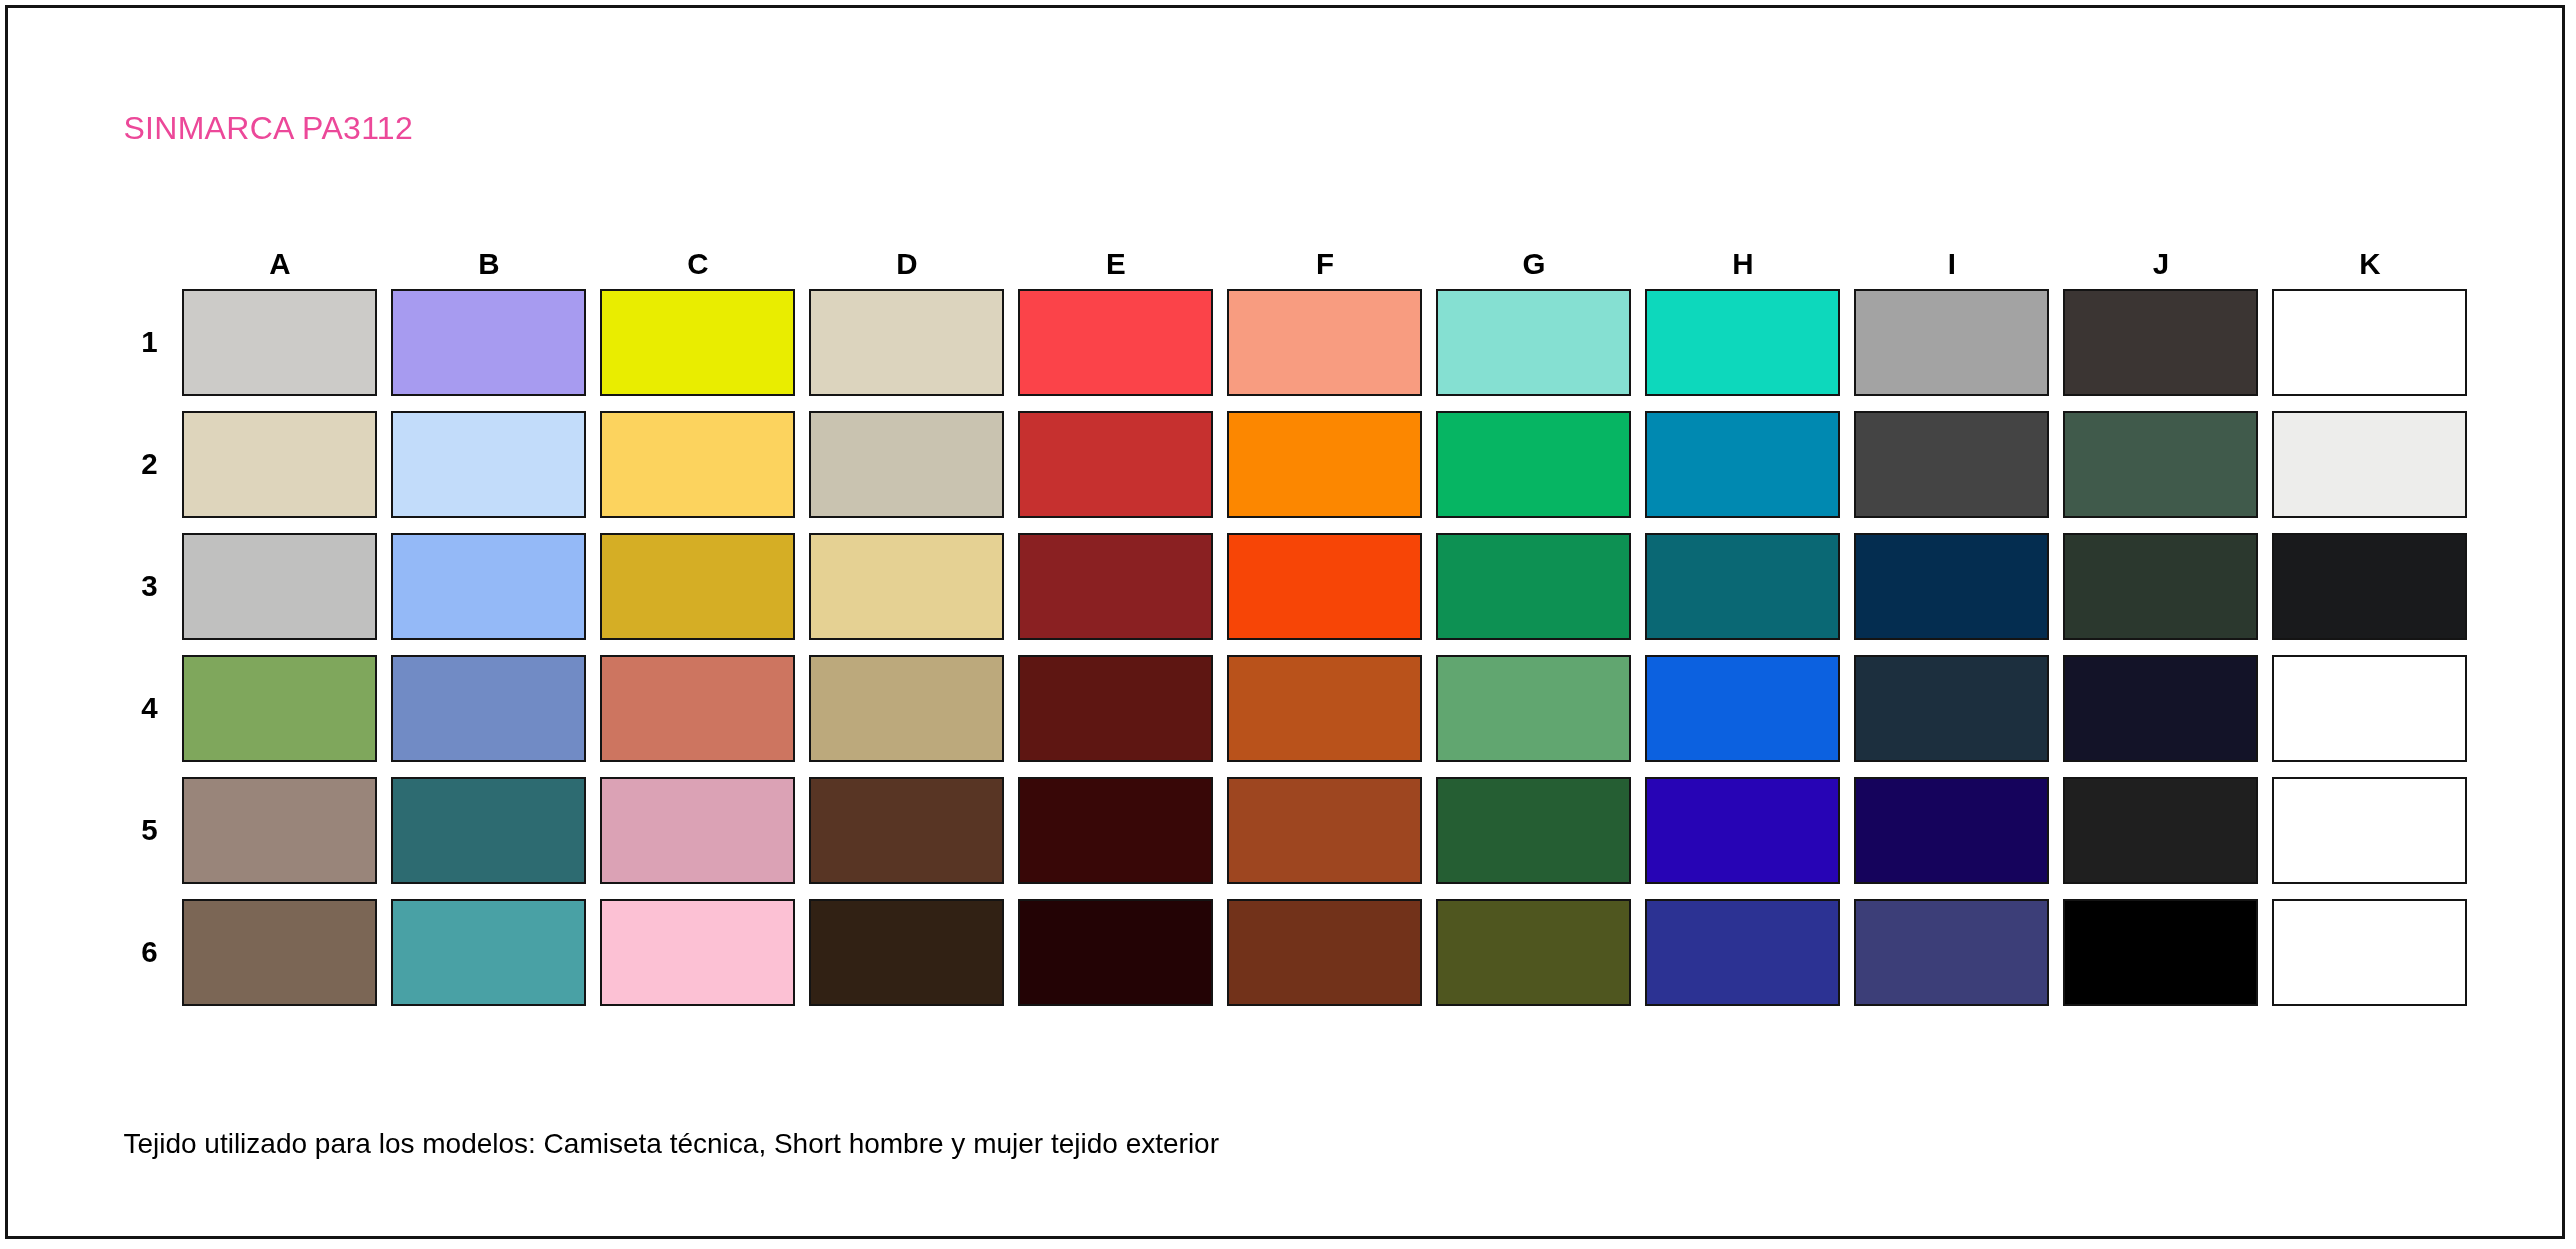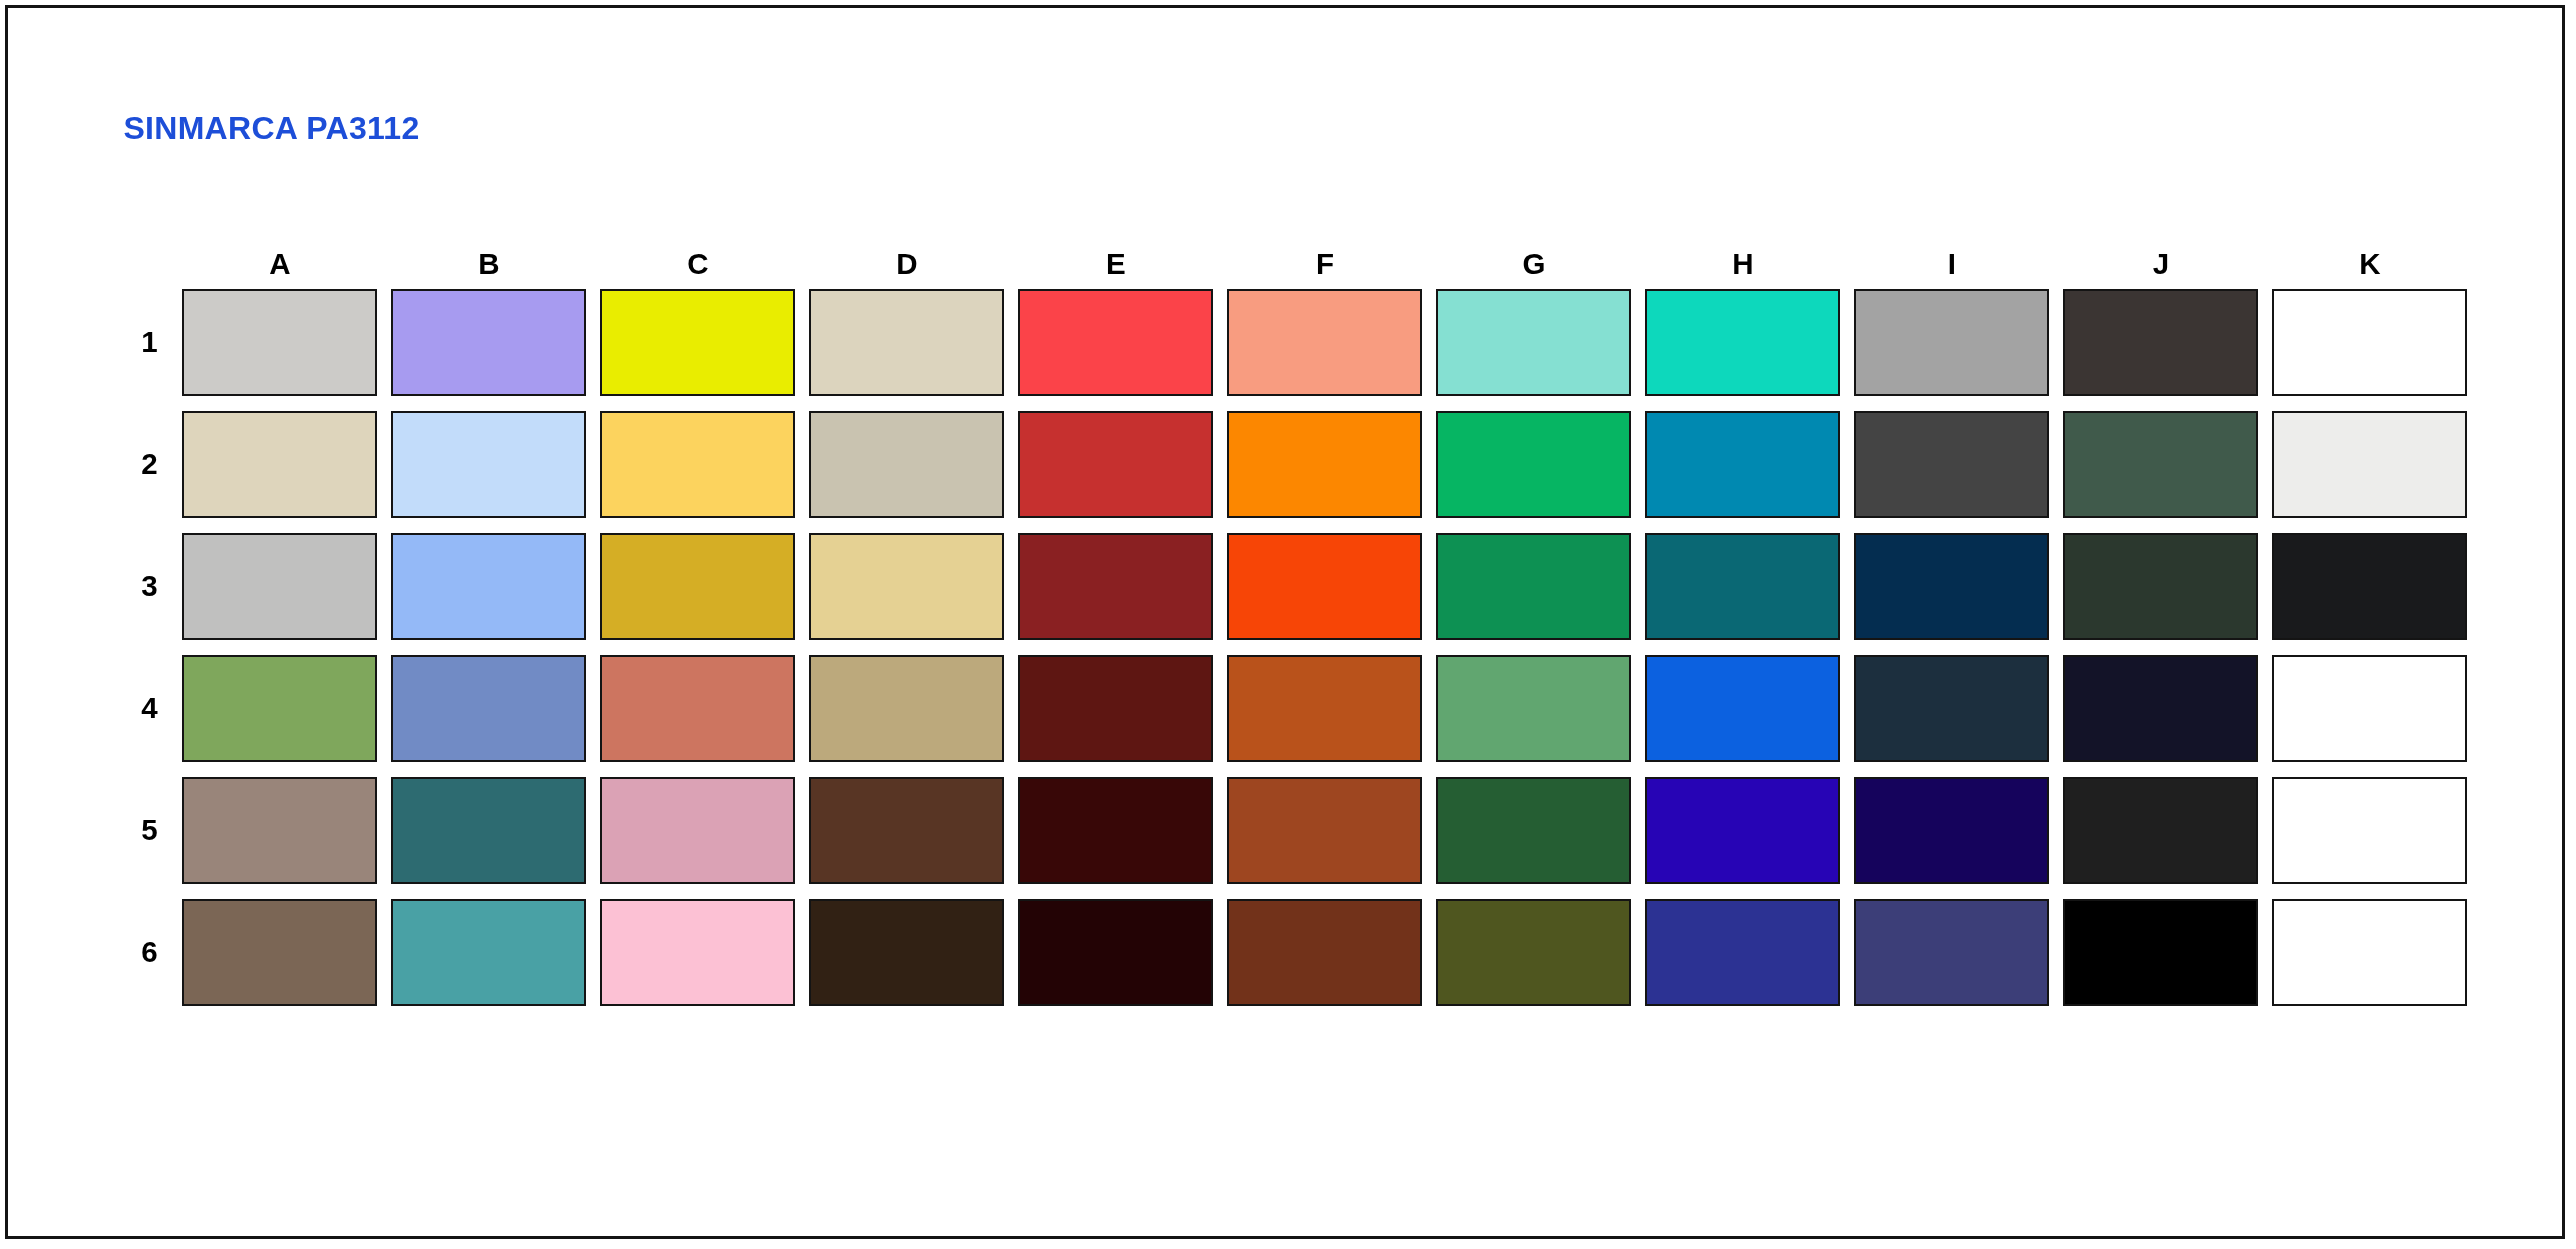--- a/index.html
+++ b/index.html
@@ -21,23 +21,23 @@
     height: 1234px;
     background: #ffffff;
     border: 3.4px solid #141414;
     box-sizing: border-box;
   }
   #title {
     position: absolute;
     left: 115px;
     top: 102px;
     font-size: 32px;
-    font-weight: bold;
+    font-weight: normal;
     letter-spacing: 0.3px;
-    color: #1d4ed8;
+    color: #ec4899;
     white-space: nowrap;
   }
   #grid-wrap {
     position: absolute;
     left: 115px;
     top: 231px;
   }
   table.swatch-grid {
     border-collapse: separate;
     border-spacing: 0;
@@ -330,15 +330,16 @@
               <div class="swatch" style="background: rgb(0, 0, 0); border-color: rgb(20, 20, 20);"></div>
             </td>
             <td class="swatch-cell">
               <div class="swatch" style="background: rgb(255, 255, 255); border-color: rgb(20, 20, 20);"></div>
             </td>
           </tr>
         </tbody>
     </table>
   </div>
 
+  <div id="caption">Tejido utilizado para los modelos: Camiseta técnica, Short hombre y mujer tejido exterior</div>
 
 </div>
 
 
 </body></html>

